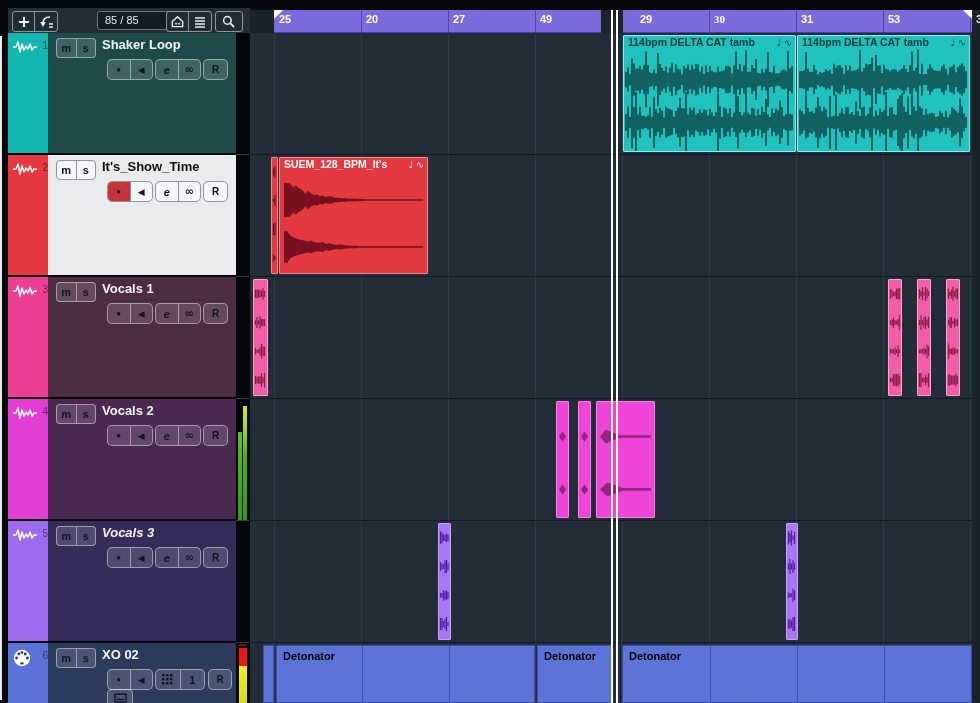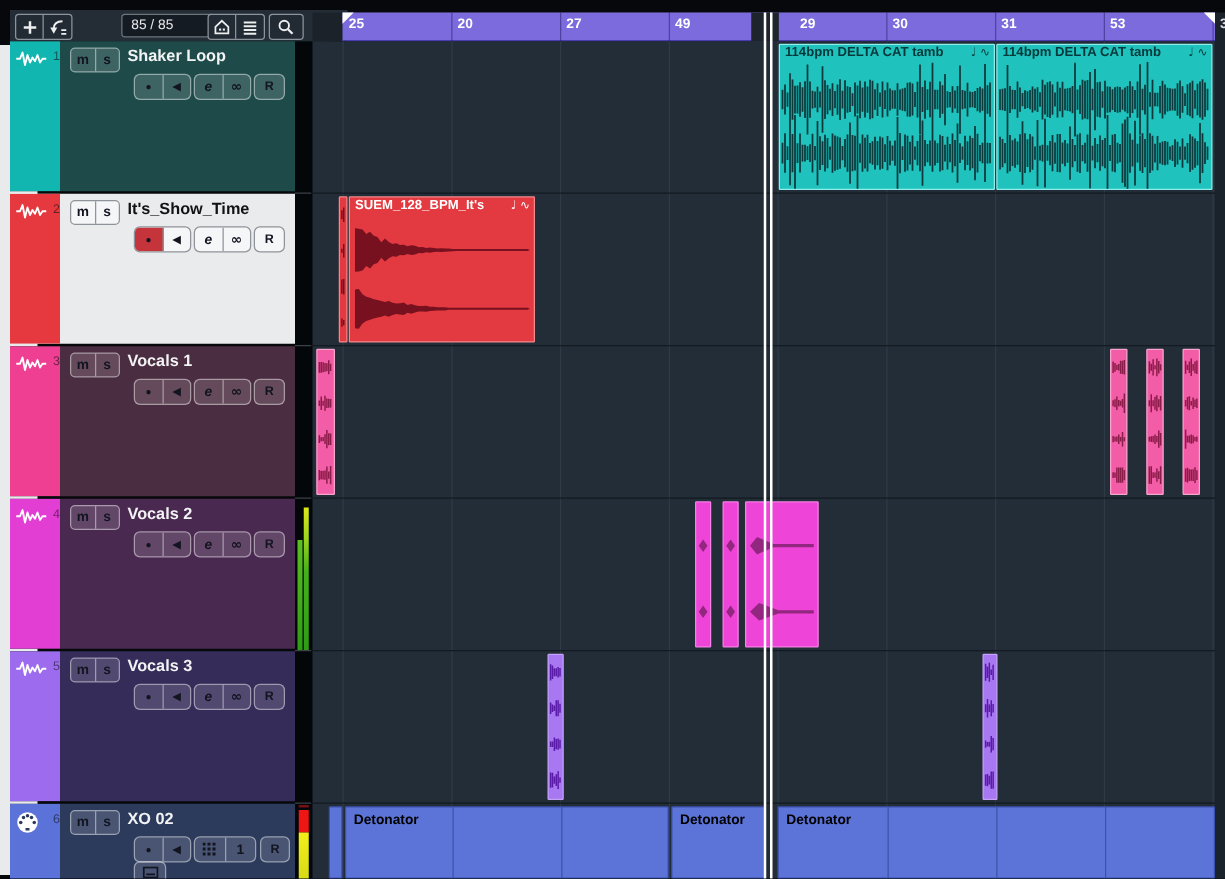--- a/index.html
+++ b/index.html
@@ -1,18 +1,18 @@
 <!DOCTYPE html>
 <html><head>
 <meta charset="utf-8">
 <style>
   html,body{margin:0;padding:0;background:#000;}
   #stage{position:relative;width:980px;height:703px;background:#06080b;overflow:hidden;
          font-family:"Liberation Sans",sans-serif;-webkit-font-smoothing:antialiased;}
-  .abs{position:absolute;padding-left:28px;}
+  .abs{position:absolute;}
   
   #edge-left{left:0;top:36px;width:2px;height:664px;background:#e9eaec;}
   
   #topbar{left:8px;top:8px;width:242px;height:25px;background:#242d35;}
   .tb-group{position:absolute;top:3px;height:19px;border:1px solid #8d939a;border-radius:3px;
             background:#222b33;display:flex;align-items:center;}
   .tb-cell{width:21px;height:100%;display:flex;align-items:center;justify-content:center;}
   .tb-div{width:1px;height:100%;background:#8d939a;}
   #counter-field{position:absolute;left:89px;top:3px;width:66px;height:17px;background:#141b22;
     border:1px solid #6d747c;border-radius:3px;color:#e7e9ea;font-size:11px;line-height:17px;
@@ -112,21 +112,21 @@
       <div class="bar-num" style="left: 29px;">25</div>
       <div class="bar-sep" style="left: 111px;"></div>
       <div class="bar-num" style="left: 116px;">20</div>
       <div class="bar-sep" style="left: 198px;"></div>
       <div class="bar-num" style="left: 203px;">27</div>
       <div class="bar-sep" style="left: 285px;"></div>
       <div class="bar-num" style="left: 290px;">49</div>
       <div class="bar-sep" style="left: 372px;"></div>
       <div class="bar-num" style="left: 390px;">29</div>
       <div class="bar-sep" style="left: 459px;"></div>
-      <div class="bar-num" style="left: 464px;">30</div>
+      <div class="bar-num" style="left: 464px; font-family: Liberation Serif, serif;">30</div>
       <div class="bar-sep" style="left: 546px;"></div>
       <div class="bar-num" style="left: 551px;">31</div>
       <div class="bar-sep" style="left: 633px;"></div>
       <div class="bar-num" style="left: 638px;">53</div>
       <div class="bar-sep" style="left: 720px;"></div>
       <div style="position: absolute; left: 351px; top: 0px; width: 22px; height: 23px; background: rgb(29, 36, 44);"></div>
       <div class="fold" style="left: 24px; border-top: 9px solid rgb(255, 255, 255); border-right: 9px solid transparent;"></div>
       <div class="fold" style="left: 713px; border-top: 9px solid rgb(255, 255, 255); border-left: 9px solid transparent;"></div>
       <div class="bar-num" style="left: 726px; color: rgb(220, 220, 230);">3</div>
     </div>
@@ -242,21 +242,21 @@
             <svg width="26" height="18" viewBox="0 0 26 18">
               <path d="M1 9h3l2-5 2 10 2-8 2 6 2-4 2 3 2-5 2 6 2-3h3" stroke="#ffffff" stroke-width="1.5" fill="none" stroke-linejoin="round"></path>
             </svg>
           </div>
         </div>
         <div class="tnum">5</div>
         <div class="ms-grp" style="border: 1px solid rgba(255, 255, 255, 0.45); background: rgba(255, 255, 255, 0.14);">
           <div class="cellbtn" style="color: rgb(18, 20, 32); border-right: 1px solid rgba(255, 255, 255, 0.45);">m</div>
           <div class="cellbtn" style="color: rgb(18, 20, 32);">s</div>
         </div>
-        <div class="tname" style="color: rgb(242, 243, 244);">Vocals 3</div>
+        <div class="tname" style="color: rgb(242, 243, 244); font-style: italic;">Vocals 3</div>
         <div class="btnrow-grp" style="left: 99px; top: 26px; width: 44px; border: 1px solid rgba(255, 255, 255, 0.45); background: rgba(255, 255, 255, 0.14);">
           <div class="cellbtn" style="color: rgb(18, 20, 32); border-right: 1px solid rgba(255, 255, 255, 0.45); background: transparent;">
             <span style="font-size:8px;">●</span>
           </div>
           <div class="cellbtn glyph" style="color: rgb(18, 20, 32); font-size: 9px;">◀</div>
         </div>
         <div class="btnrow-grp" style="left: 147px; top: 26px; width: 44px; border: 1px solid rgba(255, 255, 255, 0.45); background: rgba(255, 255, 255, 0.14);">
           <div class="cellbtn" style="color: rgb(18, 20, 32); font-style: italic; border-right: 1px solid rgba(255, 255, 255, 0.45);">e</div>
           <div class="cellbtn glyph" style="color: rgb(18, 20, 32); font-size: 11px;">∞</div>
         </div>

